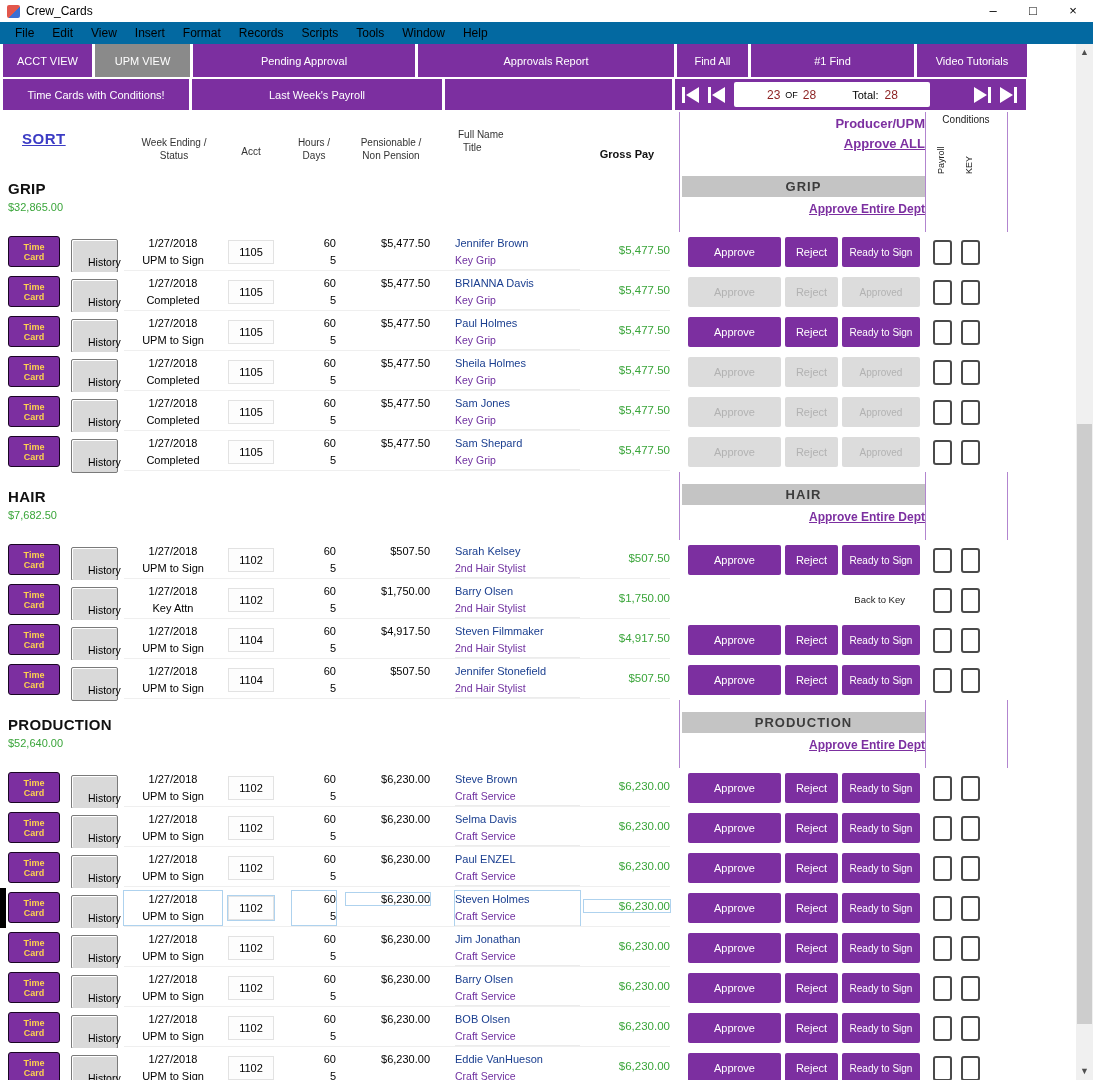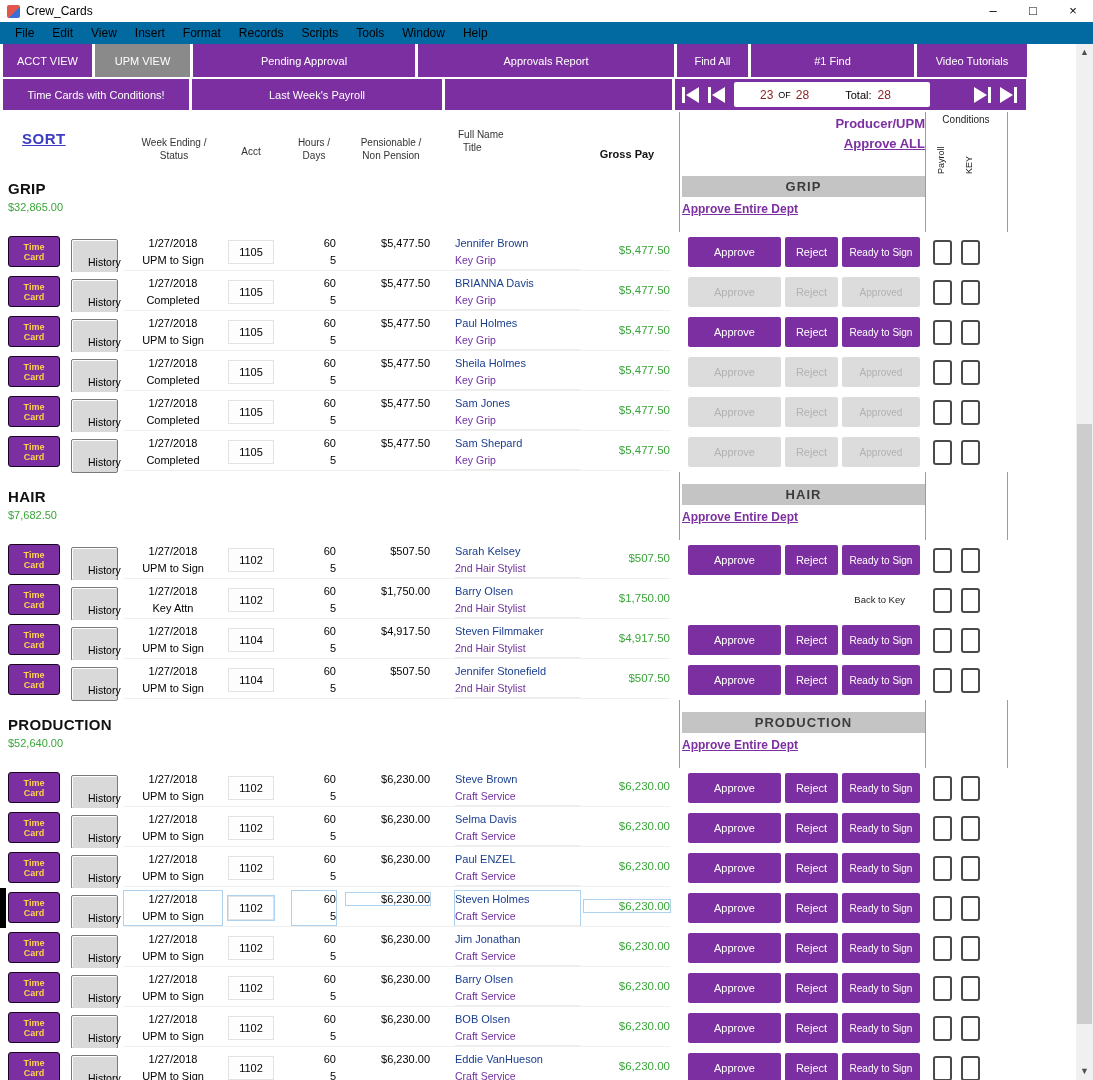--- a/index.html
+++ b/index.html
@@ -36,21 +36,21 @@
   .tb-filler{width:227px;background:#7c2fa0;height:100%}
   .nav{width:351px;background:#7c2fa0;position:relative;height:100%}
   .nav-arrows{position:absolute;top:0;bottom:0;display:flex;align-items:center;gap:9px}
   .nav-left{left:7px}.nav-right{right:9px}
   .arr{display:inline-flex;align-items:center;gap:1px;cursor:pointer}
   .tri-l{width:0;height:0;border-top:8px solid transparent;border-bottom:8px solid transparent;border-right:13px solid #fff}
   .tri-r{width:0;height:0;border-top:8px solid transparent;border-bottom:8px solid transparent;border-left:13px solid #fff}
   .bar{width:3px;height:16px;background:#fff}
   .nav-box{position:absolute;left:59px;top:3px;width:196px;height:25px;background:#fff;border-radius:2px;display:flex;align-items:center}
   .nav-box .num{color:#8b1e1e;font-size:12px}
-  .nav-box .cur{margin-left:26px}
+  .nav-box .cur{margin-left:33px}
   .nav-box .of{color:#000;font-size:9px;margin:0 5px}
   .nav-box .tot-label{color:#000;font-size:11px;margin-left:36px}
   .nav-box .tot{margin-left:6px}
 
   
   .content{position:absolute;top:112px;left:0;width:1076px;bottom:0;background:#fff;overflow:hidden}
   .vline{position:absolute;top:0;bottom:0;width:1px;background:#b285cf}
 
   
   .thead{position:relative;height:64px}
@@ -72,21 +72,21 @@
   .cond-key{left:964px}
 
   
   .section{position:relative}
   .section.gap{margin-top:12px}
   .sec-head{position:relative;height:56px}
   .sec-title{position:absolute;left:8px;top:4px;font-size:15px;font-weight:bold;color:#111;letter-spacing:.3px}
   .sec-total{position:absolute;left:8px;top:25px;font-size:11px;color:#3aa53a}
   .dept-bar{position:absolute;left:682px;width:243px;top:0;height:21px;background:#c4c4c4;color:#3c3c3c;
     font-weight:bold;font-size:13px;text-align:center;line-height:21px;letter-spacing:1px}
-  .dept-approve{position:absolute;left:682px;width:243px;top:26px;text-align:left;font-size:12px;font-weight:bold;
+  .dept-approve{position:absolute;left:682px;width:243px;top:26px;text-align:right;font-size:12px;font-weight:bold;
     color:#7c2fa0;text-decoration:underline;cursor:pointer}
 
   
   .row{position:relative;height:40px;background:#fff}
   .row::after{content:'';position:absolute;left:124px;right:406px;bottom:1px;height:1px;background:#efefef}
   .sel-marker{position:absolute;left:0;top:0;width:6px;height:40px;background:#000}
   .tc-btn{position:absolute;left:8px;top:4px;width:52px;height:31px;background:#7c2fa0;border:1px solid #1a0524;border-radius:3px;
     color:#ffd34d;font-size:9px;font-weight:bold;line-height:10px;text-align:center;font-family:inherit;cursor:pointer;padding:0}
   .hist-btn{position:absolute;left:71px;top:7px;width:47px;height:26px;background:#d9d9d9;border:1px solid #7a7a7a;border-radius:2px;
     font-size:10.5px;color:#000;font-family:inherit;box-shadow:inset 1px 1px 0 #fff;cursor:pointer;padding:16px}

